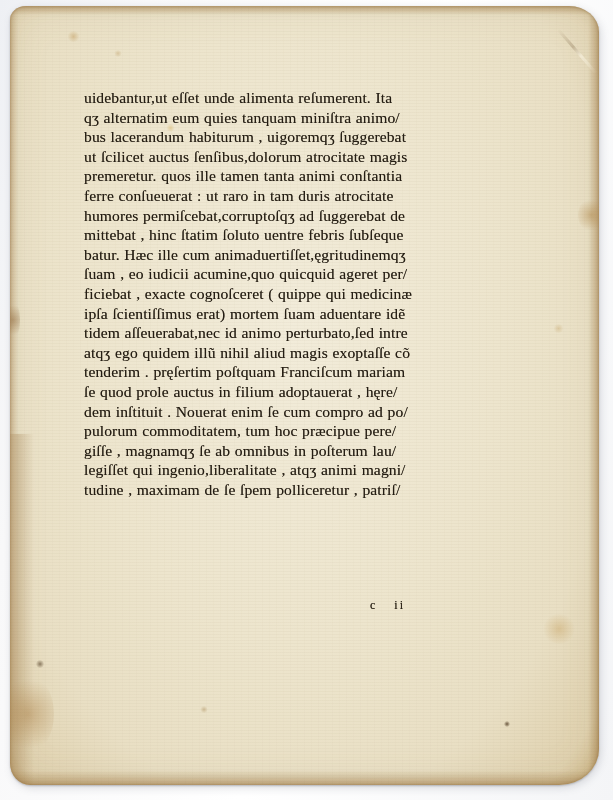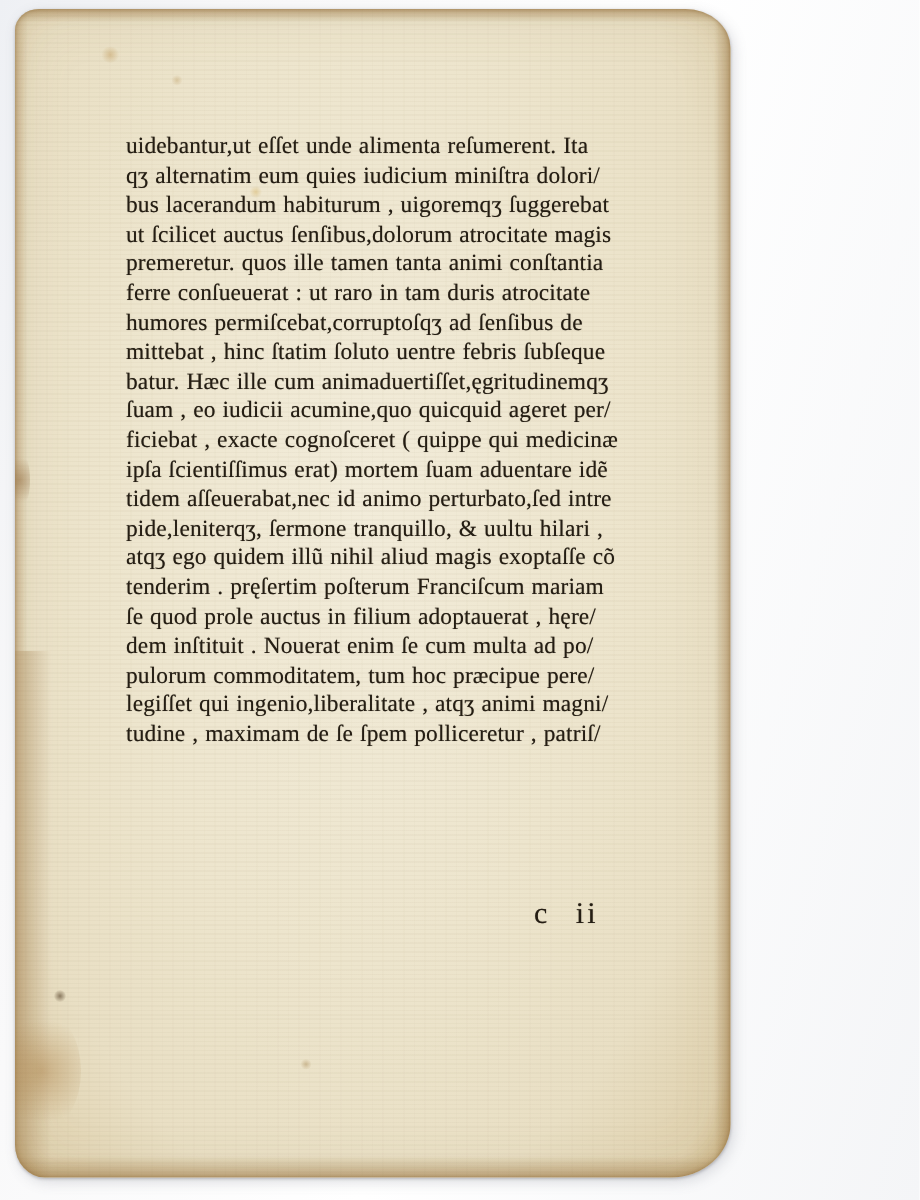--- a/index.html
+++ b/index.html
@@ -4,21 +4,21 @@
 <style>
   html,body{margin:0;padding:0;}
   body{
     width:613px;height:800px;
     background:linear-gradient(105deg,#eef0f4 0%,#f8f8f9 18%,#ffffff 55%,#f4f5f7 100%);
     font-family:"Liberation Serif","DejaVu Serif",serif;
     overflow:hidden;
   }
   .scan{position:relative;width:613px;height:800px;}
   .paper{
-    position:absolute;left:10px;top:6px;width:477px;height:779px;
+    position:absolute;left:10px;top:6px;width:589px;height:779px;
     background:
       radial-gradient(ellipse at 48% 42%, #f2ecda 0%, #ede5cd 48%, #e9dfc4 75%, #e0d2b0 92%, #cdb586 100%);
     border-radius:16px 30px 40px 20px / 14px 26px 36px 22px;
     box-shadow:
       0 1px 2px rgba(40,40,50,.25),
       2px 3px 9px rgba(90,95,110,.20),
       inset 0 0 3px rgba(130,95,45,.55),
       inset 0 0 12px rgba(150,115,60,.28),
       inset 0 0 40px rgba(160,130,80,.12);
     overflow:hidden;
@@ -58,22 +58,22 @@
 
   .textblock{
     position:absolute;left:74px;top:82px;width:362px;
     font-size:15.6px;line-height:19.6px;
     color:#241d13;
     letter-spacing:.1px;word-spacing:.6px;
     text-shadow:0 0 .5px rgba(35,25,12,.55);
   }
   .line{white-space:nowrap;}
   .signature{
-    position:absolute;left:346px;top:592px;
-    font-size:20px;color:#241d13;
+    position:absolute;left:360px;top:592px;
+    font-size:12px;color:#241d13;
     text-shadow:0 0 .5px rgba(35,25,12,.55);
     font-family:Liberation Serif, serif;
   }
   .signature .leaf{margin-left:19px;letter-spacing:2px;}
 </style>
 </head>
 <body>
 
 <div class="scan">
   <div class="paper">
@@ -93,38 +93,38 @@
     <div class="stain s6"></div>
     <div class="stain s7"></div>
     <div class="stain s8"></div>
     <div class="stain s9"></div>
     <div class="stain s10"></div>
     <div class="stain s11"></div>
     <div class="crease"></div>
 
     <div class="textblock">
         <div class="line">uidebantur,ut eſſet unde alimenta reſumerent. Ita</div>
-        <div class="line">qʒ alternatim eum quies iudicium miniſtra dolori/</div>
+        <div class="line">qʒ alternatim eum quies tanquam miniſtra animo/</div>
         <div class="line">bus lacerandum habiturum , uigoremqʒ ſuggerebat</div>
         <div class="line">ut ſcilicet auctus ſenſibus,dolorum atrocitate magis</div>
         <div class="line">premeretur. quos ille tamen tanta animi conſtantia</div>
         <div class="line">ferre conſueuerat : ut raro in tam duris atrocitate</div>
-        <div class="line">humores permiſcebat,corruptoſqʒ ad ſenſibus de</div>
+        <div class="line">humores permiſcebat,corruptoſqʒ ad ſuggerebat de</div>
         <div class="line">mittebat , hinc ſtatim ſoluto uentre febris ſubſeque</div>
         <div class="line">batur. Hæc ille cum animaduertiſſet,ęgritudinemqʒ</div>
         <div class="line">ſuam , eo iudicii acumine,quo quicquid ageret per/</div>
         <div class="line">ficiebat , exacte cognoſceret ( quippe qui medicinæ</div>
         <div class="line">ipſa ſcientiſſimus erat) mortem ſuam aduentare idẽ</div>
         <div class="line">tidem aſſeuerabat,nec id animo perturbato,ſed intre</div>
-        <div class="line">pide,leniterqʒ, ſermone tranquillo, &amp; uultu hilari ,</div>
         <div class="line">atqʒ ego quidem illũ nihil aliud magis exoptaſſe cõ</div>
-        <div class="line">tenderim . pręſertim poſterum Franciſcum mariam</div>
+        <div class="line">tenderim . pręſertim poſtquam Franciſcum mariam</div>
         <div class="line">ſe quod prole auctus in filium adoptauerat , hęre/</div>
-        <div class="line">dem inſtituit . Nouerat enim ſe cum multa ad po/</div>
+        <div class="line">dem inſtituit . Nouerat enim ſe cum compro ad po/</div>
         <div class="line">pulorum commoditatem, tum hoc præcipue pere/</div>
+        <div class="line">giſſe , magnamqʒ ſe ab omnibus in poſterum lau/</div>
         <div class="line">legiſſet qui ingenio,liberalitate , atqʒ animi magni/</div>
         <div class="line">tudine , maximam de ſe ſpem polliceretur , patriſ/</div>
       </div>
 
     <div class="signature">
       <span class="gathering">c</span><span class="leaf">ii</span>
     </div>
   </div>
 </div>
 

